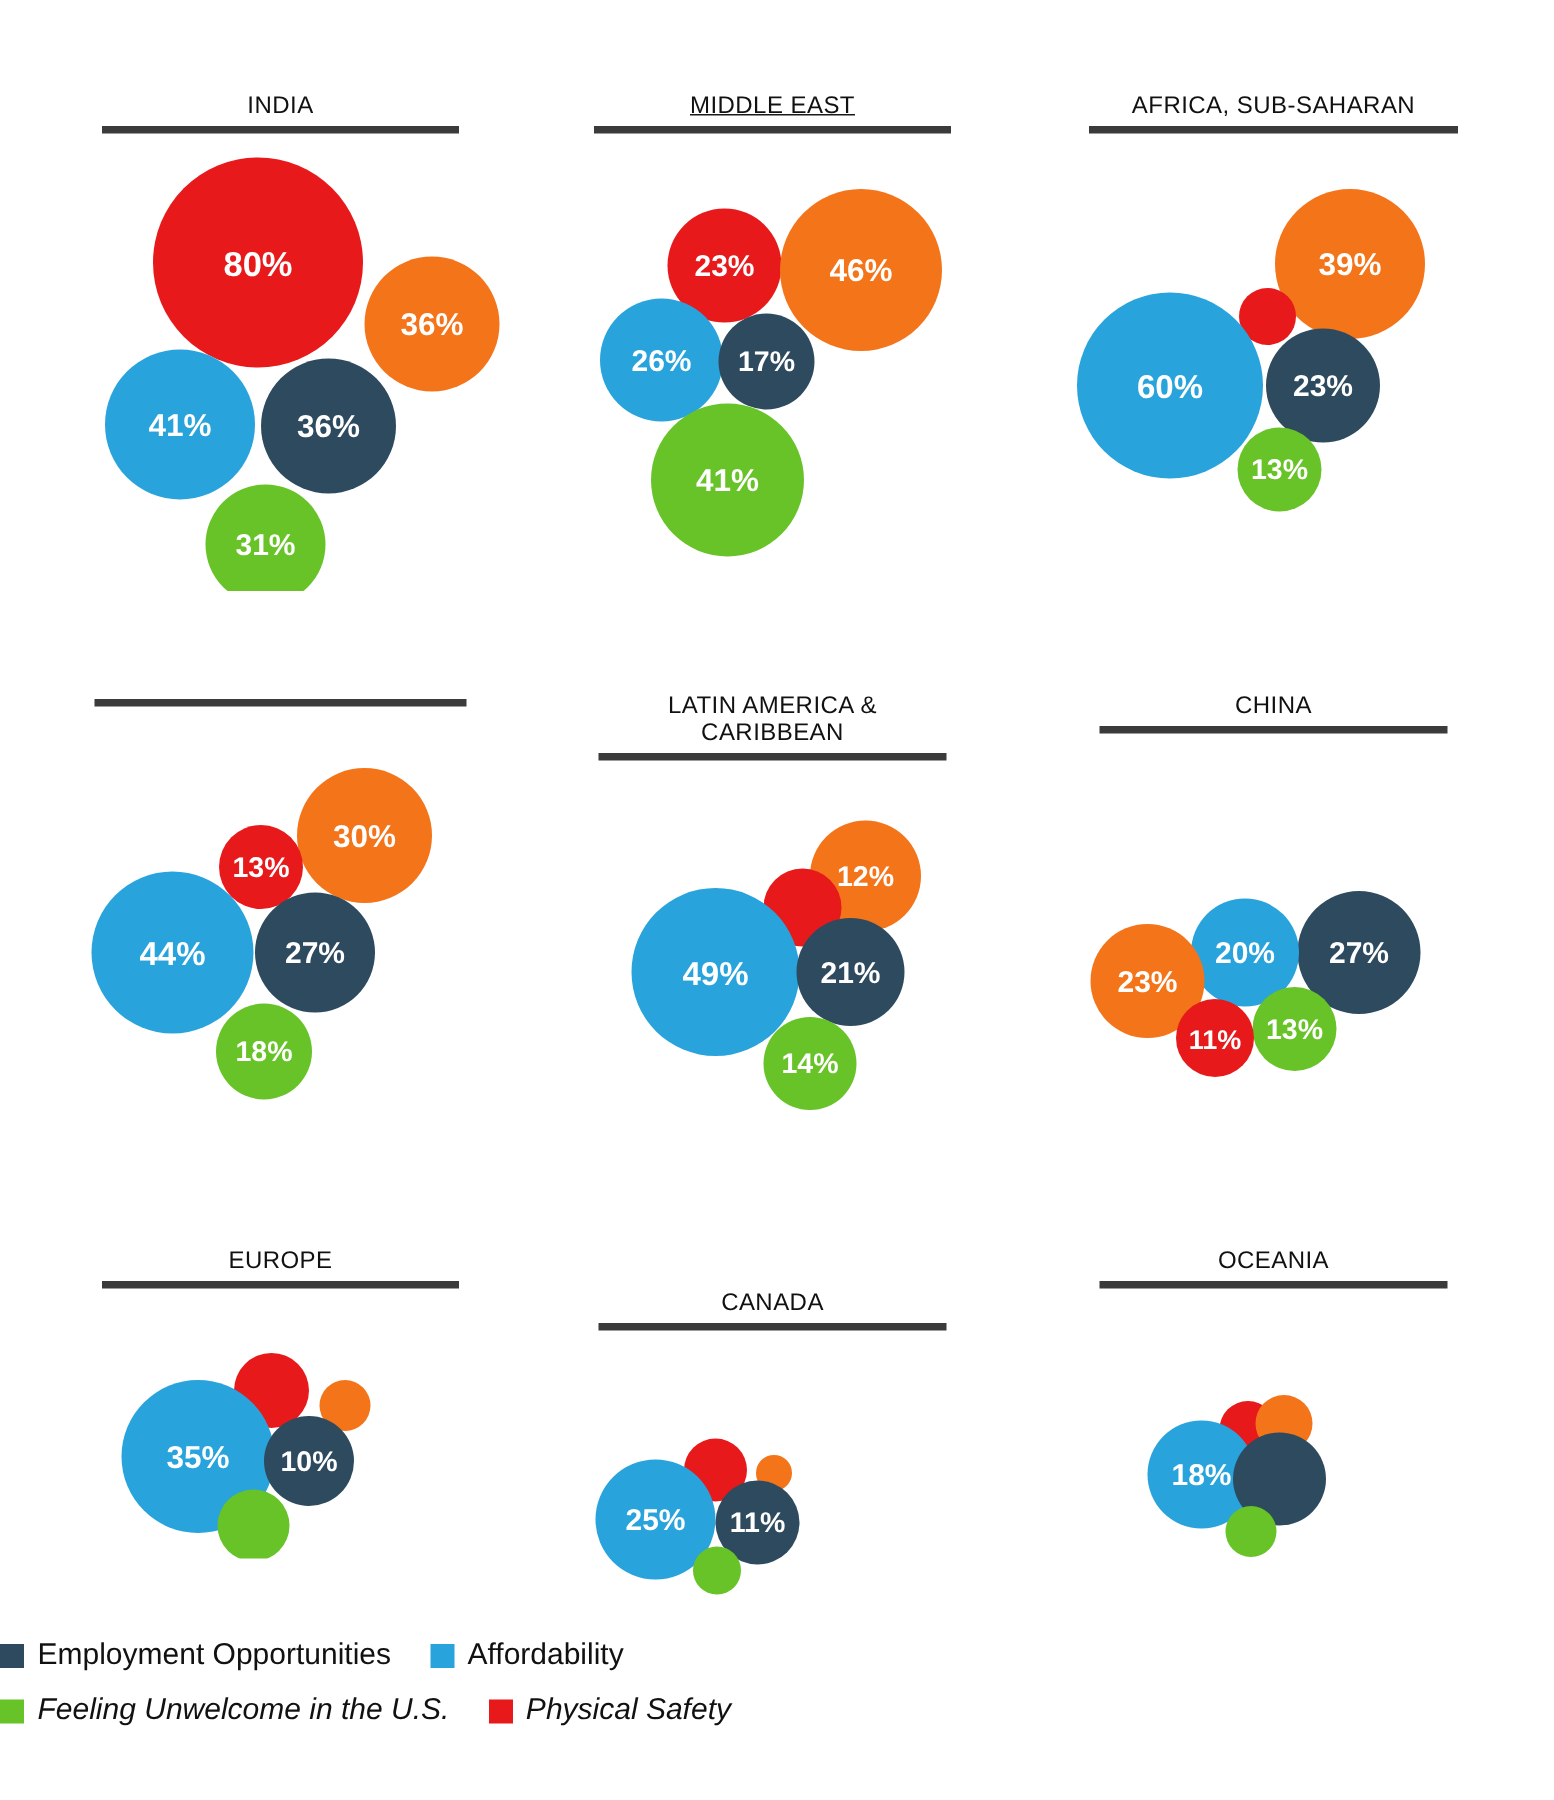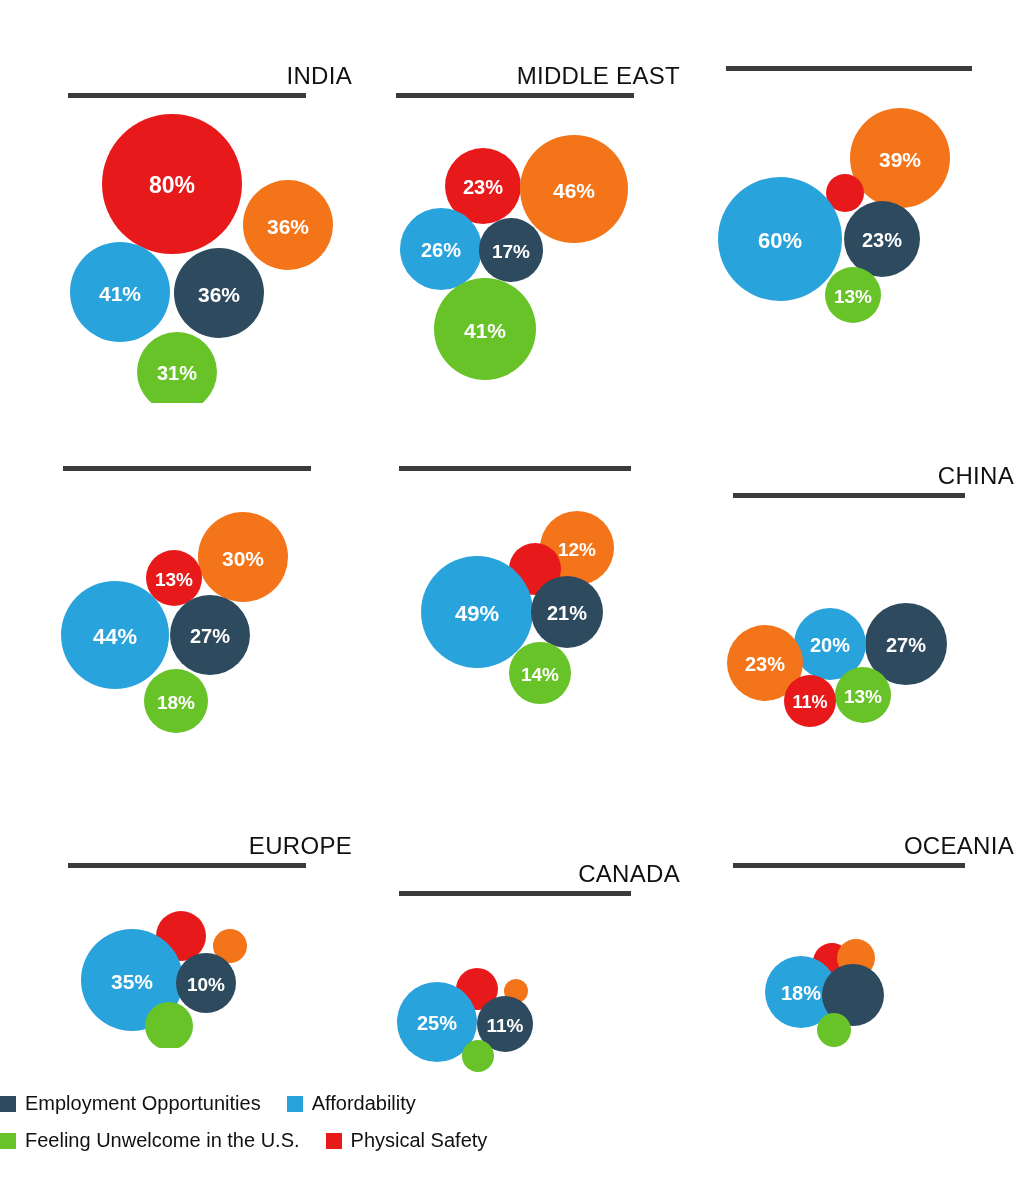--- a/index.html
+++ b/index.html
@@ -23,23 +23,23 @@
     position: absolute;
     left: 0;
     top: 0;
     width: 1036px;
     height: 1080px;
   }
   .panel {
     position: absolute;
   }
   .panel-title {
-    text-align: right;
+    text-align: center;
     font-family: "Liberation Sans", sans-serif;
-    font-size: 24px;
+    font-size: 16px;
     font-weight: 400;
     letter-spacing: 0.3px;
     color: #111111;
     line-height: 1.13;
     white-space: pre-line;
   }
   .panel-rule {
     height: 5px;
     background: #3b3b3b;
     margin: 4px auto 0 auto;
@@ -62,20 +62,21 @@
     width: 1036px;
   }
   .legend-row {
     display: flex;
     flex-direction: row;
     align-items: center;
     gap: 26px;
   }
   .legend-row.row-2 {
     margin-top: 14px;
+    font-style: italic;
   }
   .legend-item {
     display: flex;
     flex-direction: row;
     align-items: center;
     gap: 9px;
   }
   .legend-swatch {
     width: 16px;
     height: 16px;
@@ -113,21 +114,21 @@
           <g>
             <circle cx="197" cy="195" r="45" fill="#2e4a5f"></circle>
             <text class="bubble-label" x="197" y="196" font-size="21" fill="#ffffff">36%</text>
           </g>
           <g>
             <circle cx="155" cy="274" r="40" fill="#67c327"></circle>
             <text class="bubble-label" x="155" y="275" font-size="20" fill="#ffffff">31%</text>
           </g>
         </svg>
       </div>
-      <div class="panel" style="left: 350px; top: 62px; width: 330px; height: 360px;">
+      <div class="panel" style="left: 350px; top: 62px; width: 330px; height: 360px; text-decoration: underline;">
         <div class="panel-title">MIDDLE EAST</div>
         <div class="panel-rule" style="width: 238px; background: rgb(59, 59, 59);"></div>
         <svg class="bubble-canvas" width="330" height="305" viewBox="0 0 330 305">
           <g>
             <circle cx="133" cy="88" r="38" fill="#e8191b"></circle>
             <text class="bubble-label" x="133" y="89" font-size="20" fill="#ffffff">23%</text>
           </g>
           <g>
             <circle cx="224" cy="91" r="54" fill="#f4741a"></circle>
             <text class="bubble-label" x="224" y="92" font-size="21" fill="#ffffff">46%</text>
@@ -140,20 +141,21 @@
             <circle cx="161" cy="152" r="32" fill="#2e4a5f"></circle>
             <text class="bubble-label" x="161" y="153" font-size="19" fill="#ffffff">17%</text>
           </g>
           <g>
             <circle cx="135" cy="231" r="51" fill="#67c327"></circle>
             <text class="bubble-label" x="135" y="232" font-size="21" fill="#ffffff">41%</text>
           </g>
         </svg>
       </div>
       <div class="panel" style="left: 684px; top: 62px; width: 330px; height: 360px;">
+        <div class="panel-title">AFRICA, SUB-SAHARAN</div>
         <div class="panel-rule" style="width: 246px; background: rgb(59, 59, 59);"></div>
         <svg class="bubble-canvas" width="330" height="305" viewBox="0 0 330 305">
           <g>
             <circle cx="216" cy="87" r="50" fill="#f4741a"></circle>
             <text class="bubble-label" x="216" y="88" font-size="21" fill="#ffffff">39%</text>
           </g>
           <g>
             <circle cx="161" cy="122" r="19" fill="#e8191b"></circle>
           </g>
           <g>
@@ -189,20 +191,22 @@
             <circle cx="188" cy="164" r="40" fill="#2e4a5f"></circle>
             <text class="bubble-label" x="188" y="165" font-size="20" fill="#ffffff">27%</text>
           </g>
           <g>
             <circle cx="154" cy="230" r="32" fill="#67c327"></circle>
             <text class="bubble-label" x="154" y="231" font-size="19" fill="#ffffff">18%</text>
           </g>
         </svg>
       </div>
       <div class="panel" style="left: 350px; top: 462px; width: 330px; height: 360px;">
+        <div class="panel-title">LATIN AMERICA &amp;
+CARIBBEAN</div>
         <div class="panel-rule" style="width: 232px; background: rgb(59, 59, 59);"></div>
         <svg class="bubble-canvas" width="330" height="282" viewBox="0 0 330 282">
           <g>
             <circle cx="227" cy="77" r="37" fill="#f4741a"></circle>
             <text class="bubble-label" x="227" y="78" font-size="19" fill="#ffffff">12%</text>
           </g>
           <g>
             <circle cx="185" cy="98" r="26" fill="#e8191b"></circle>
           </g>
           <g>

